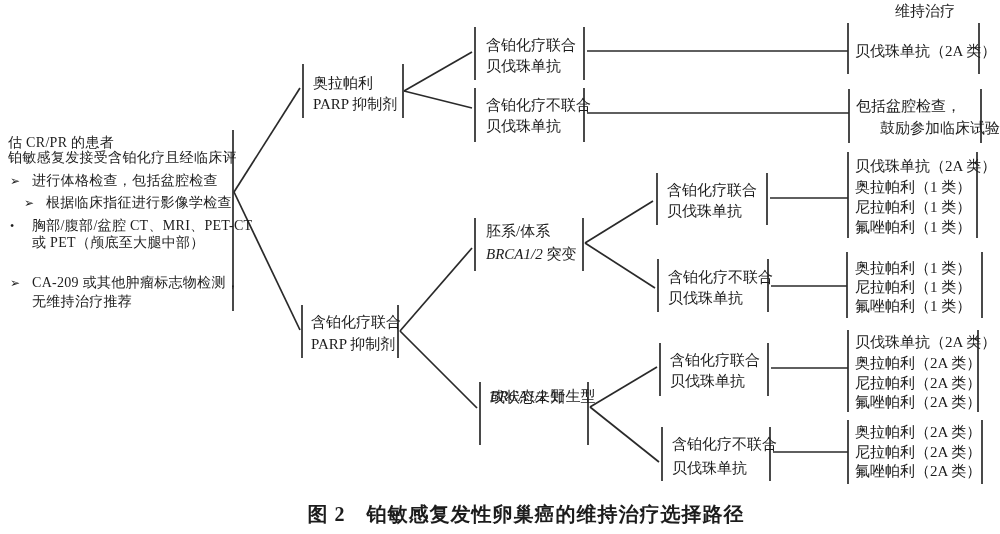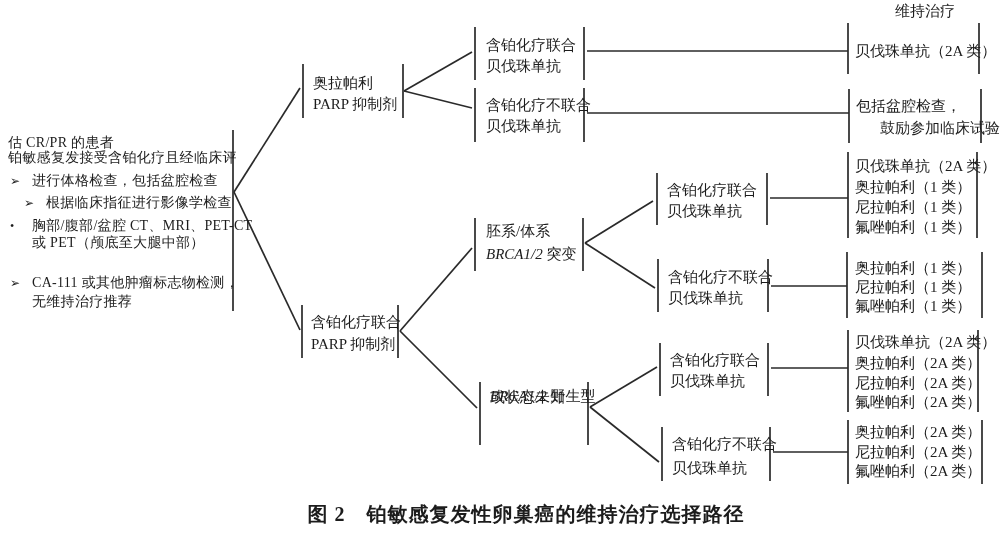--- a/index.html
+++ b/index.html
@@ -79,21 +79,21 @@
     </g>
   </svg>
 
   <div class="abs t14" style="left:8px;top:112px;margin-top:36px;">铂敏感复发接受含铂化疗且经临床评</div>
   <div class="abs t14" style="left:8px;top:133px;">估 CR/PR 的患者</div>
 
   <div class="abs t14" style="left:10px;top:171px;"><span class="marker">➢</span><span>进行体格检查，包括盆腔检查</span></div>
   <div class="abs t14" style="left:10px;top:193px;margin-left:14px;"><span class="marker">➢</span><span>根据临床指征进行影像学检查</span></div>
   <div class="abs t14" style="left:10px;top:216px;"><span class="marker">•</span><span>胸部/腹部/盆腔 CT、MRI、PET-CT</span></div>
   <div class="abs t14" style="left:32px;top:233px;">或 PET（颅底至大腿中部）</div>
-  <div class="abs t14" style="left:10px;top:273px;"><span class="marker">➢</span><span>CA-111 或其他肿瘤标志物检测，</span></div>
+  <div class="abs t14" style="left:10px;top:273px;"><span class="marker">➢</span><span>CA-209 或其他肿瘤标志物检测，</span></div>
   <div class="abs t14" style="left:32px;top:292px;">无维持治疗推荐</div>
 
   <div class="abs t15" style="left:313px;top:73px;">奥拉帕利</div>
   <div class="abs t15" style="left:313px;top:94px;">PARP 抑制剂</div>
   <div class="abs t15" style="left:311px;top:312px;">含铂化疗联合</div>
   <div class="abs t15" style="left:311px;top:334px;">PARP 抑制剂</div>
 
   <div class="abs t15" style="left:486px;top:221px;">胚系/体系</div>
   <div class="abs t15" style="left:486px;top:244px;"><i>BRCA1/2</i><span> 突变</span></div>
   <div class="abs t15" style="left:490px;top:386px;"><i>BRCA1/2</i><span> 野生型</span></div>

